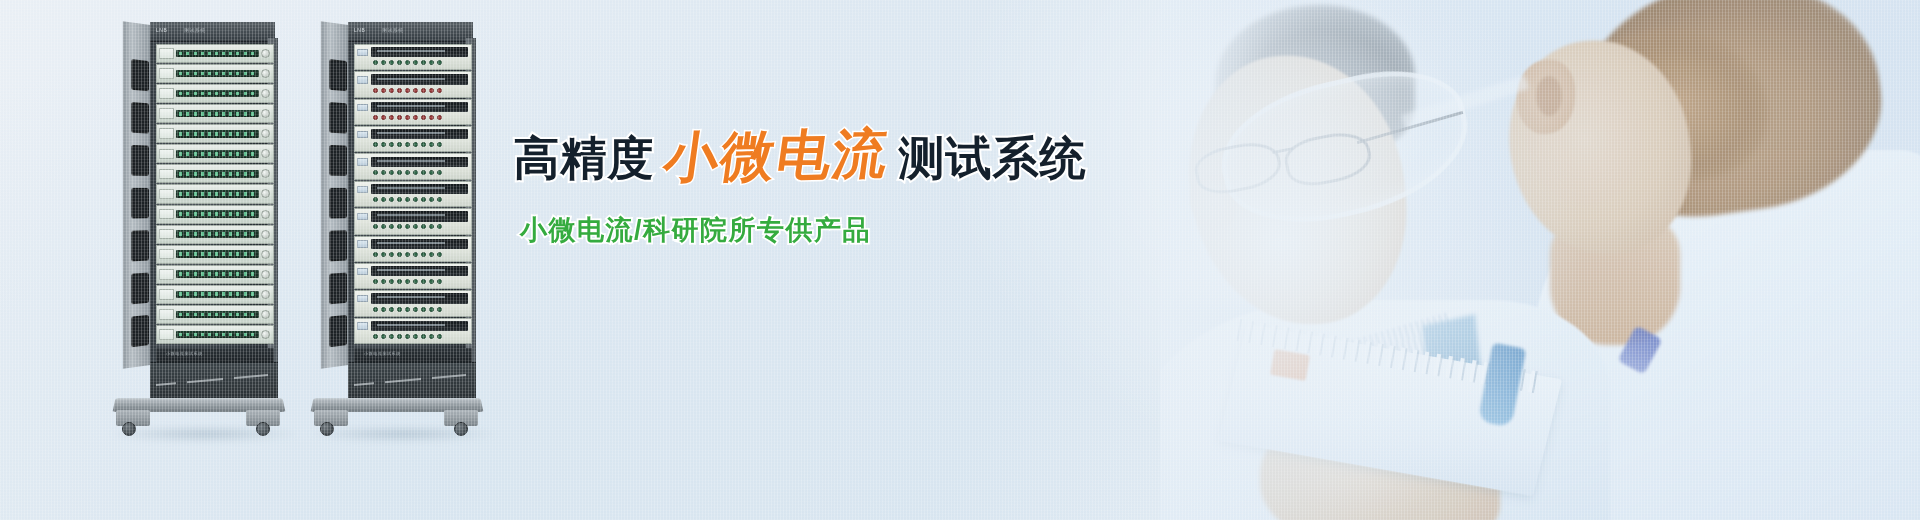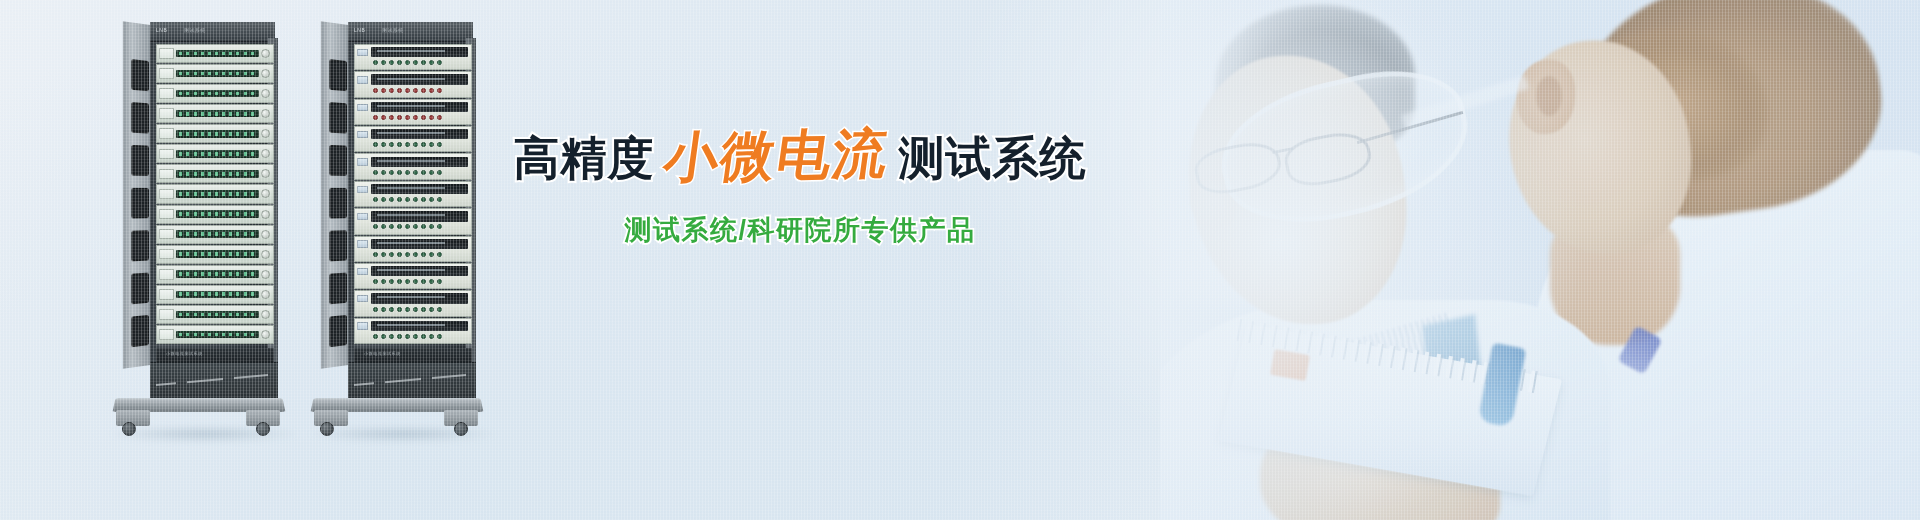--- a/index.html
+++ b/index.html
@@ -322,21 +322,21 @@
   .rack .caster.c1{ left:2px; }
   .rack .caster.c2{ left:136px; }
   .rack .shadow{
     position:absolute; left:-10px; top:404px; width:190px; height:16px;
     background:radial-gradient(ellipse at 50% 50%, rgba(120,145,165,.40), rgba(120,145,165,0) 72%);
     filter:blur(3px);
   }
 
   
   #textblock{
-    position:absolute; left:520px; top:128px; width:560px; z-index:9; text-align:center;
+    position:absolute; left:520px; top:128px; width:560px; z-index:9; 
   }
   #headline{
     white-space:nowrap; line-height:1;
     font-size:46px; font-weight:bold;
     display:flex; align-items:baseline; justify-content:center; gap:0;
   }
   .hl-dark{
     color:#14202c; letter-spacing:1px;
     -webkit-text-stroke:4px #ffffff;
     paint-order:stroke fill;
@@ -890,18 +890,18 @@
     <div class="caster c2"></div>
     <div class="shadow"></div>
   </div>
 
   <div id="textblock">
     <div id="headline">
       <span class="hl-dark">高精度</span>
       <span class="hl-orange">小微电流</span>
       <span class="hl-dark">测试系统</span>
     </div>
-    <div id="tagline">测试系统/科研院所专供产品</div>
+    <div id="tagline">小微电流/科研院所专供产品</div>
   </div>
 
   <div id="scanlines"></div>
   <div id="scanlines-h"></div>
 </div>
 
 </body></html>

